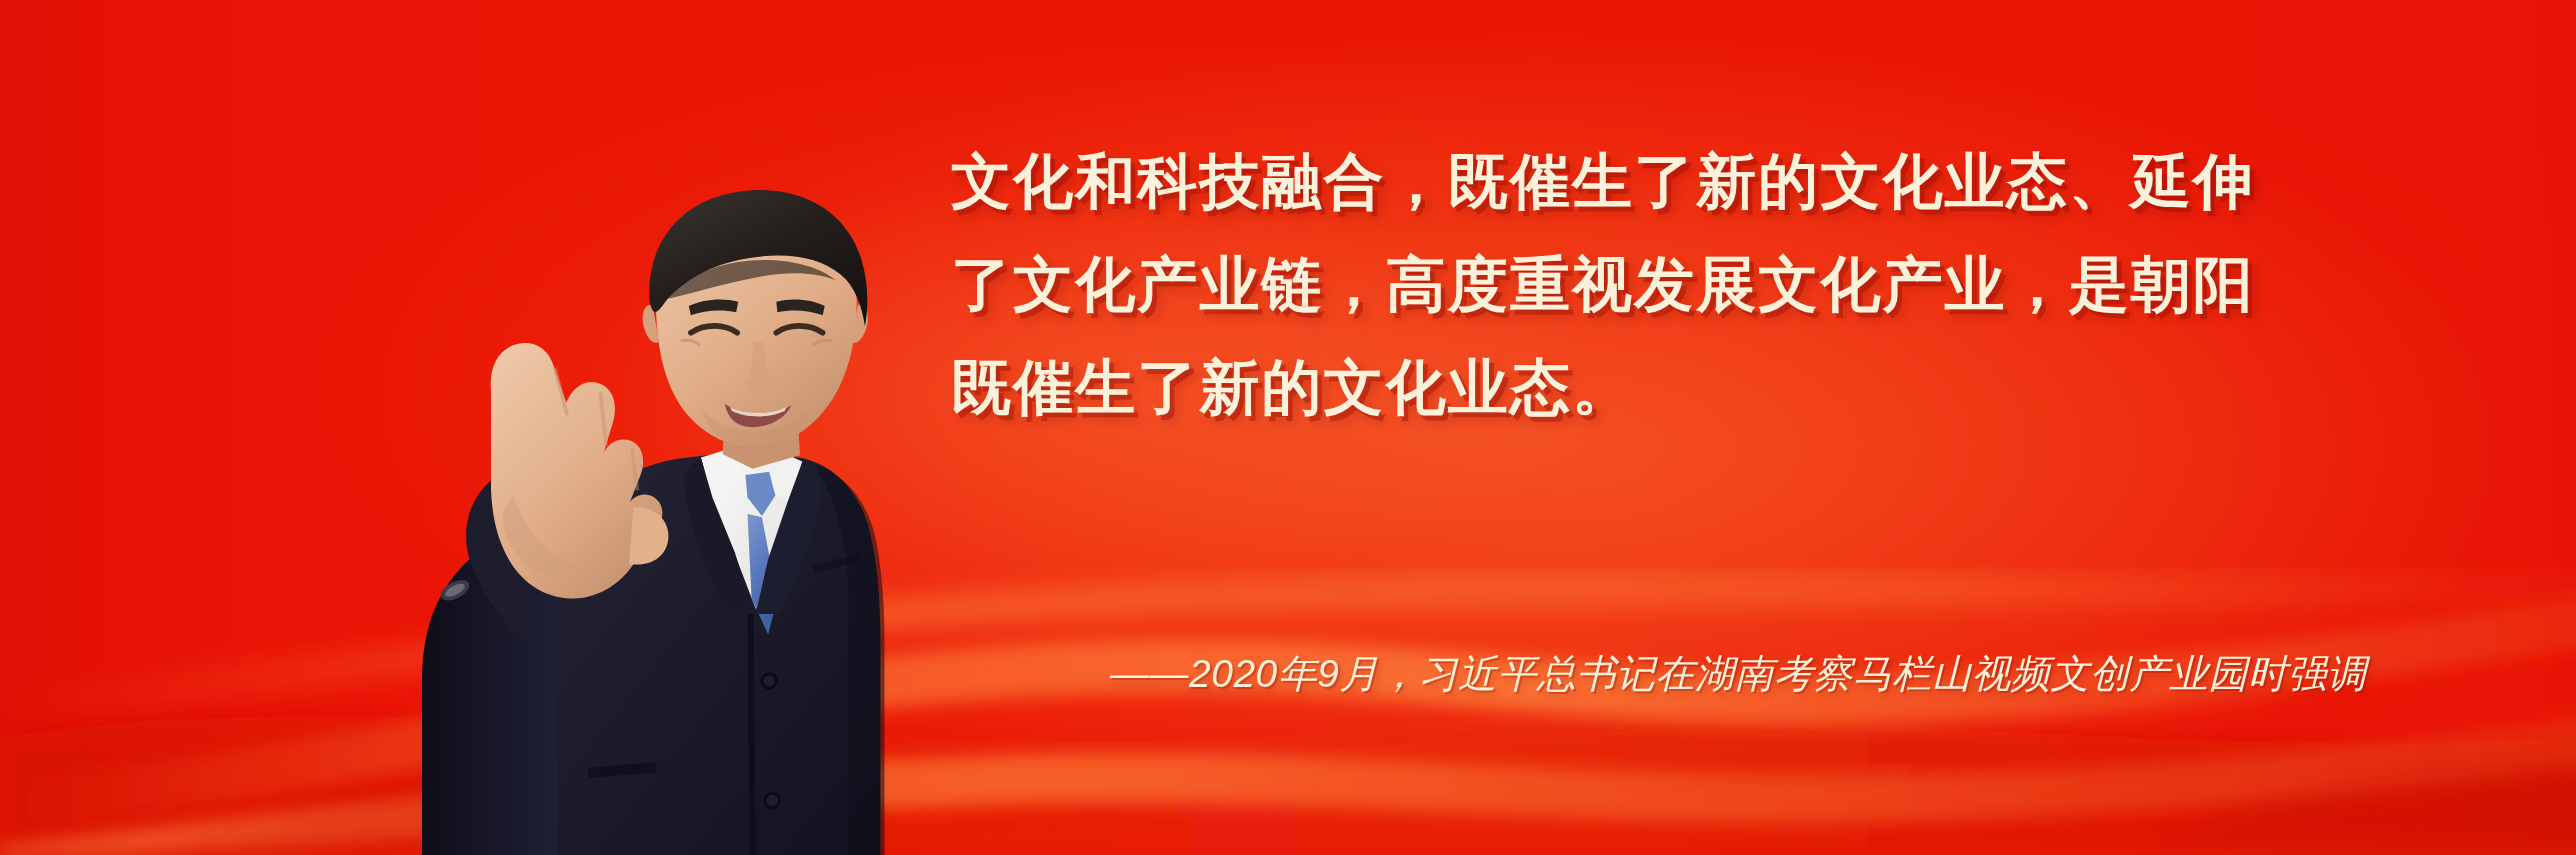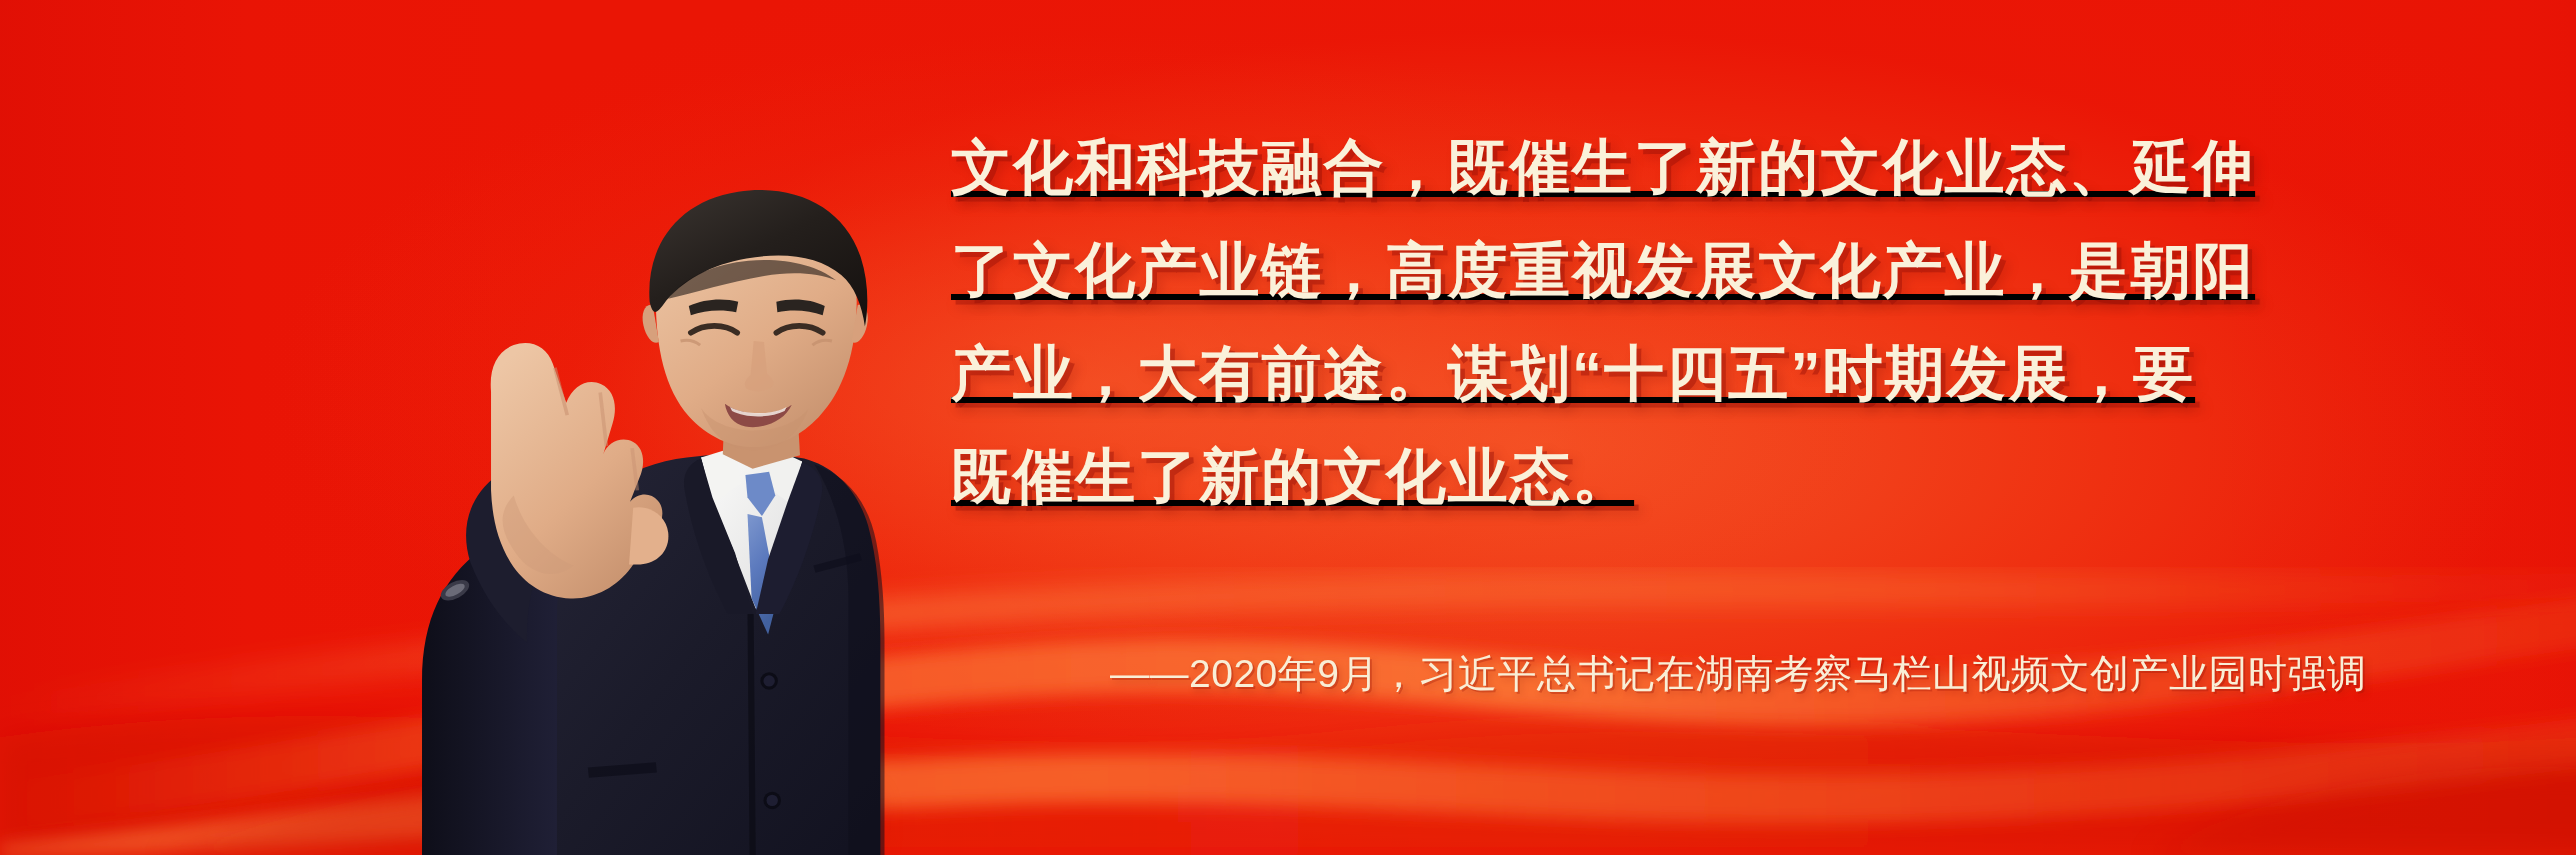--- a/index.html
+++ b/index.html
@@ -72,23 +72,22 @@
     bottom:0;
     width:608px;
     height:721px;
   }
   .portrait svg { display:block; width:100%; height:100%; }
 
   
   .quote-block {
     position:absolute;
     left:951px;
-    top:116px;
+    top:130px;
     width:1494px;
-    text-decoration:underline;
   }
   .quote-line {
     font-size:60px;
     line-height:103px;
     font-weight:bold;
     color:#faf1da;
     letter-spacing:2.1px;
     white-space:nowrap;
     text-shadow:
        4.6px 4.6px 0 rgba(150,14,6,0.42),
@@ -101,20 +100,21 @@
     top:648px;
     font-size:39px;
     line-height:52px;
     font-weight:normal;
     color:#f9eed6;
     letter-spacing:0.5px;
     white-space:nowrap;
     text-shadow:
        2.1px 2.1px 0 rgba(152,16,6,0.30),
        3.6px 3.6px 7.2px rgba(120,10,4,0.22);
+    font-style: italic;
   }
 </style>
 </head>
 <body>
 
 <div class="banner">
 
   <div class="bg-base"></div>
   <div class="bg-glow"></div>
   <div class="bg-glow2"></div>
@@ -322,20 +322,19 @@
       <path d="M856,528 C 886,544 938,544 966,528 L962,536 C 934,550 886,550 860,536 Z" fill="#f4ece6" opacity="0.85"></path>
 
       <path d="M800,530 C 836,586 962,590 1008,532
                C 990,584 948,612 900,612 C 854,612 818,582 800,530 Z" fill="#c7926f" opacity="0.45"></path>
     </svg>
   </div>
 
   <div class="quote-block">
     <div class="quote-line">文化和科技融合，既催生了新的文化业态、延伸</div>
     <div class="quote-line">了文化产业链，高度重视发展文化产业，是朝阳</div>
-    <div class="quote-line">产业，大有前途。谋划“十四五”时期发展，要</div>
     <div class="quote-line">既催生了新的文化业态。</div>
   </div>
 
   <div class="attribution">——2020年9月，习近平总书记在湖南考察马栏山视频文创产业园时强调</div>
 
 </div>
 
 
 </body></html>

